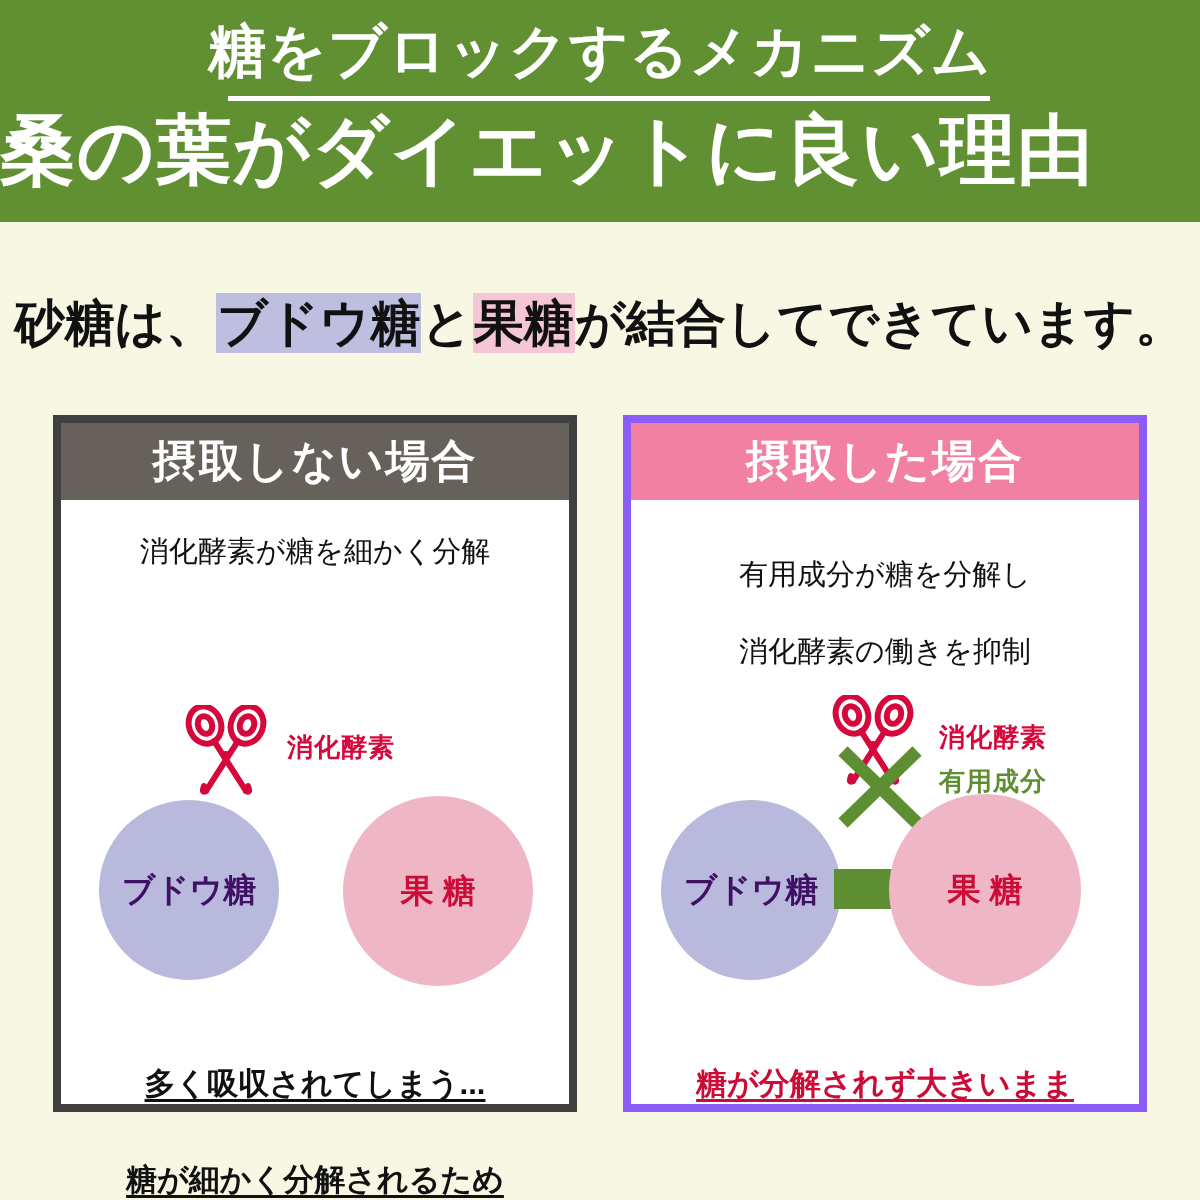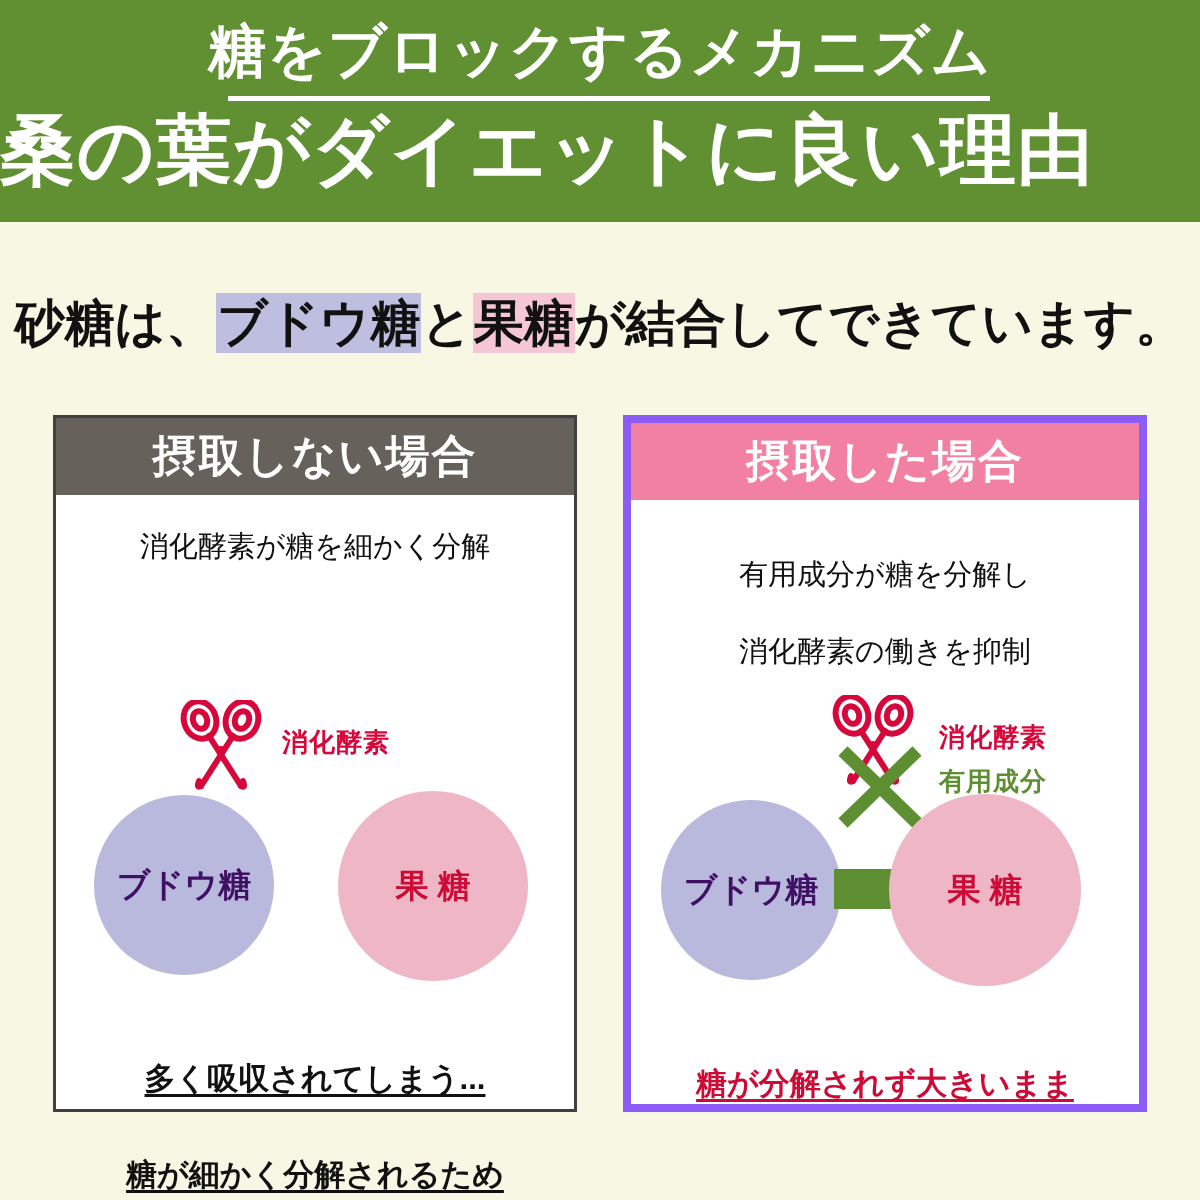--- a/index.html
+++ b/index.html
@@ -80,21 +80,21 @@
 
   
   .panel {
     position: absolute;
     top: 415px;
     width: 524px;
     height: 697px;
     box-sizing: border-box;
     background: #FFFFFF;
   }
-  .panel-left  { left: 53px;  border: 3px solid #404040; }
+  .panel-left  { left: 53px;  border: 8px solid #404040; }
   .panel-right { left: 623px; border: 8px solid #8b5cf6; }
 
   .panel-head {
     height: 77px;
     display: flex;
     align-items: center;
     justify-content: center;
     color: #FFFFFF;
     font-size: 44px;
     font-weight: bold;

